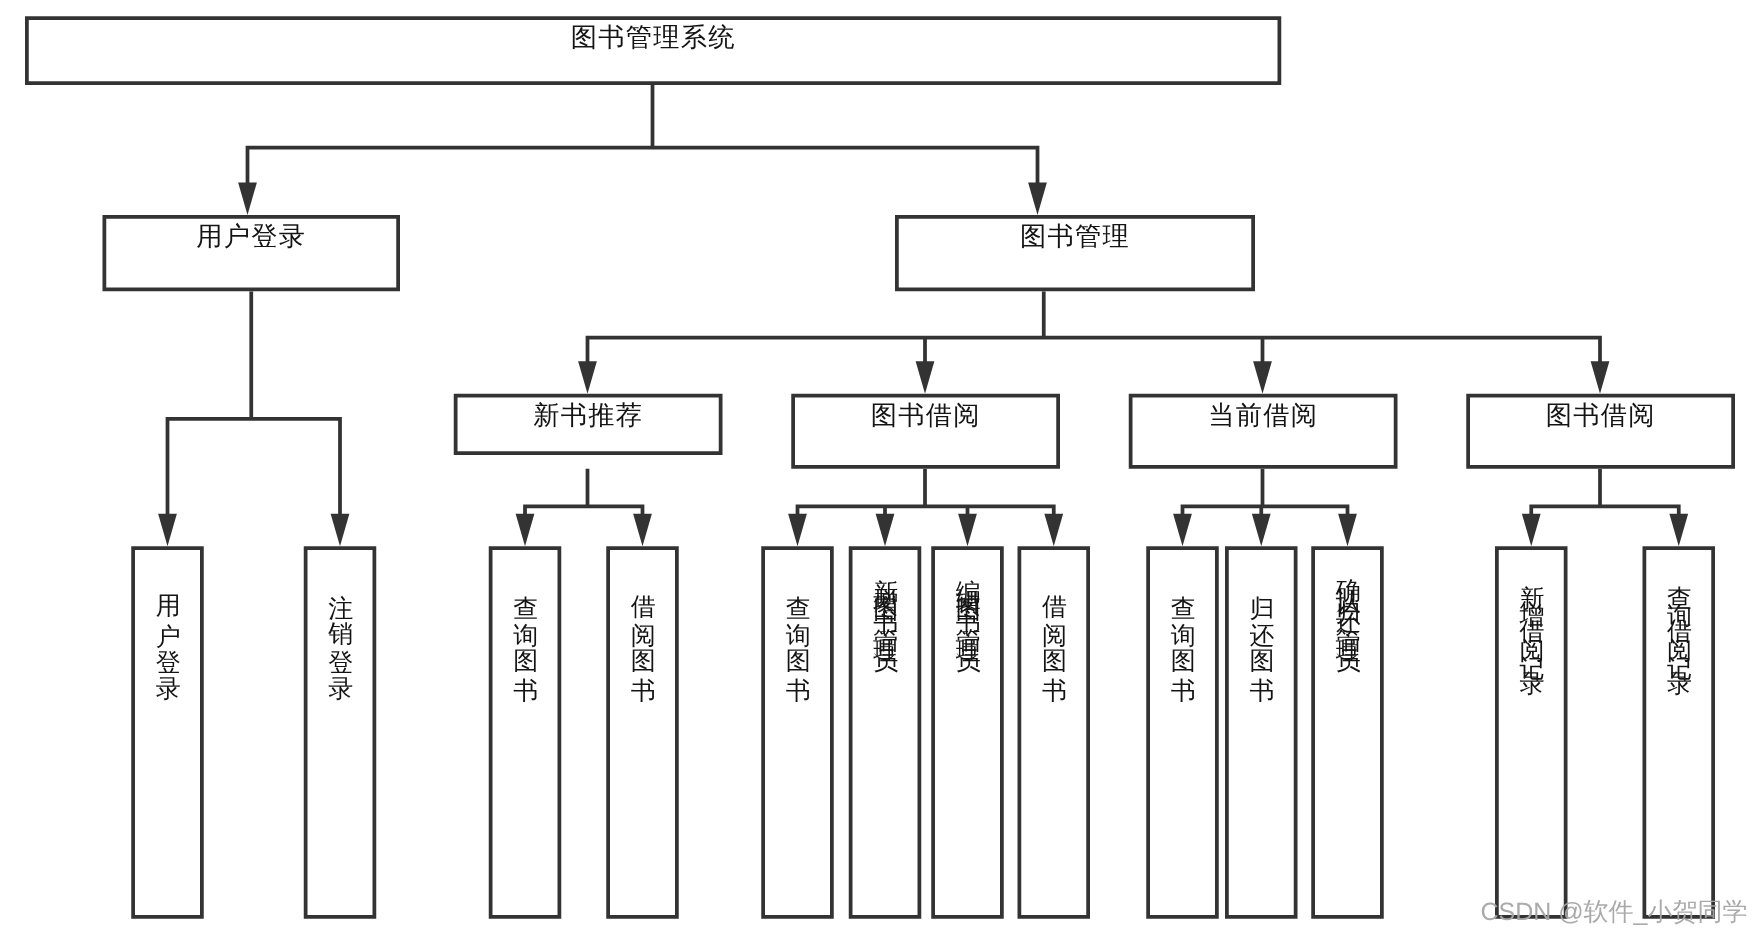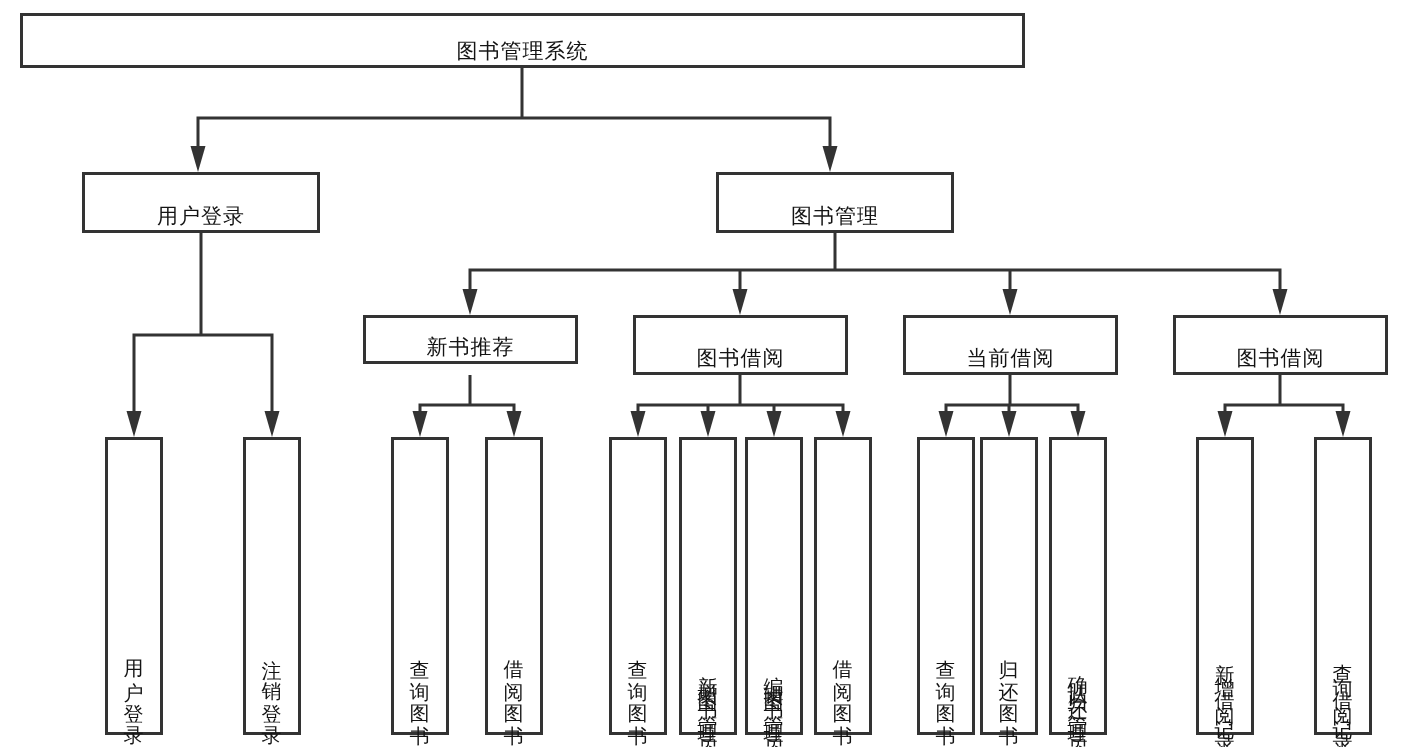--- a/index.html
+++ b/index.html
@@ -13,21 +13,21 @@
   .connectors{
     position:absolute;left:0;top:0;width:1405px;height:747px;
     z-index:1;
   }
   .node{
     position:absolute;
     box-sizing:border-box;
     background:#ffffff;
     border:3px solid #333333;
     display:flex;
-    align-items:flex-end;
+    align-items:flex-start;
     justify-content:center;
     z-index:2;
   }
   .hlabel{
     font-size:21px;
     color:#141414;
     letter-spacing:1px;
     white-space:nowrap;
   }
   .vtext{
@@ -118,21 +118,21 @@
     </g>
   </svg>
 
   <div class="node" style="left:20px;top:13px;width:1005px;height:55px">
     <span class="hlabel">图书管理系统</span>
   </div>
 
   <div class="node" style="left:82px;top:172px;width:238px;height:61px">
     <span class="hlabel">用户登录</span>
   </div>
-  <div class="node" style="left:716px;top:172px;width:238px;height:61px">
+  <div class="node" style="left:716px;top:172px;width:288px;height:61px">
     <span class="hlabel">图书管理</span>
   </div>
 
   <div class="node" style="left:363px;top:315px;width:215px;height:49px">
     <span class="hlabel">新书推荐</span>
   </div>
   <div class="node" style="left:633px;top:315px;width:215px;height:60px">
     <span class="hlabel">图书借阅</span>
   </div>
   <div class="node" style="left:903px;top:315px;width:215px;height:60px">
@@ -179,14 +179,15 @@
     <span class="vtext ls9">确认归还（管理员）</span>
   </div>
 
   <div class="node" style="left:1196px;top:437px;width:58px;height:298px">
     <span class="vtext ls6">新增借阅记录</span>
   </div>
   <div class="node" style="left:1314px;top:437px;width:58px;height:298px">
     <span class="vtext ls6">查询借阅记录</span>
   </div>
 
+  <div class="watermark">CSDN @软件_小贺同学</div>
 
 </div>
 
 </body></html>

